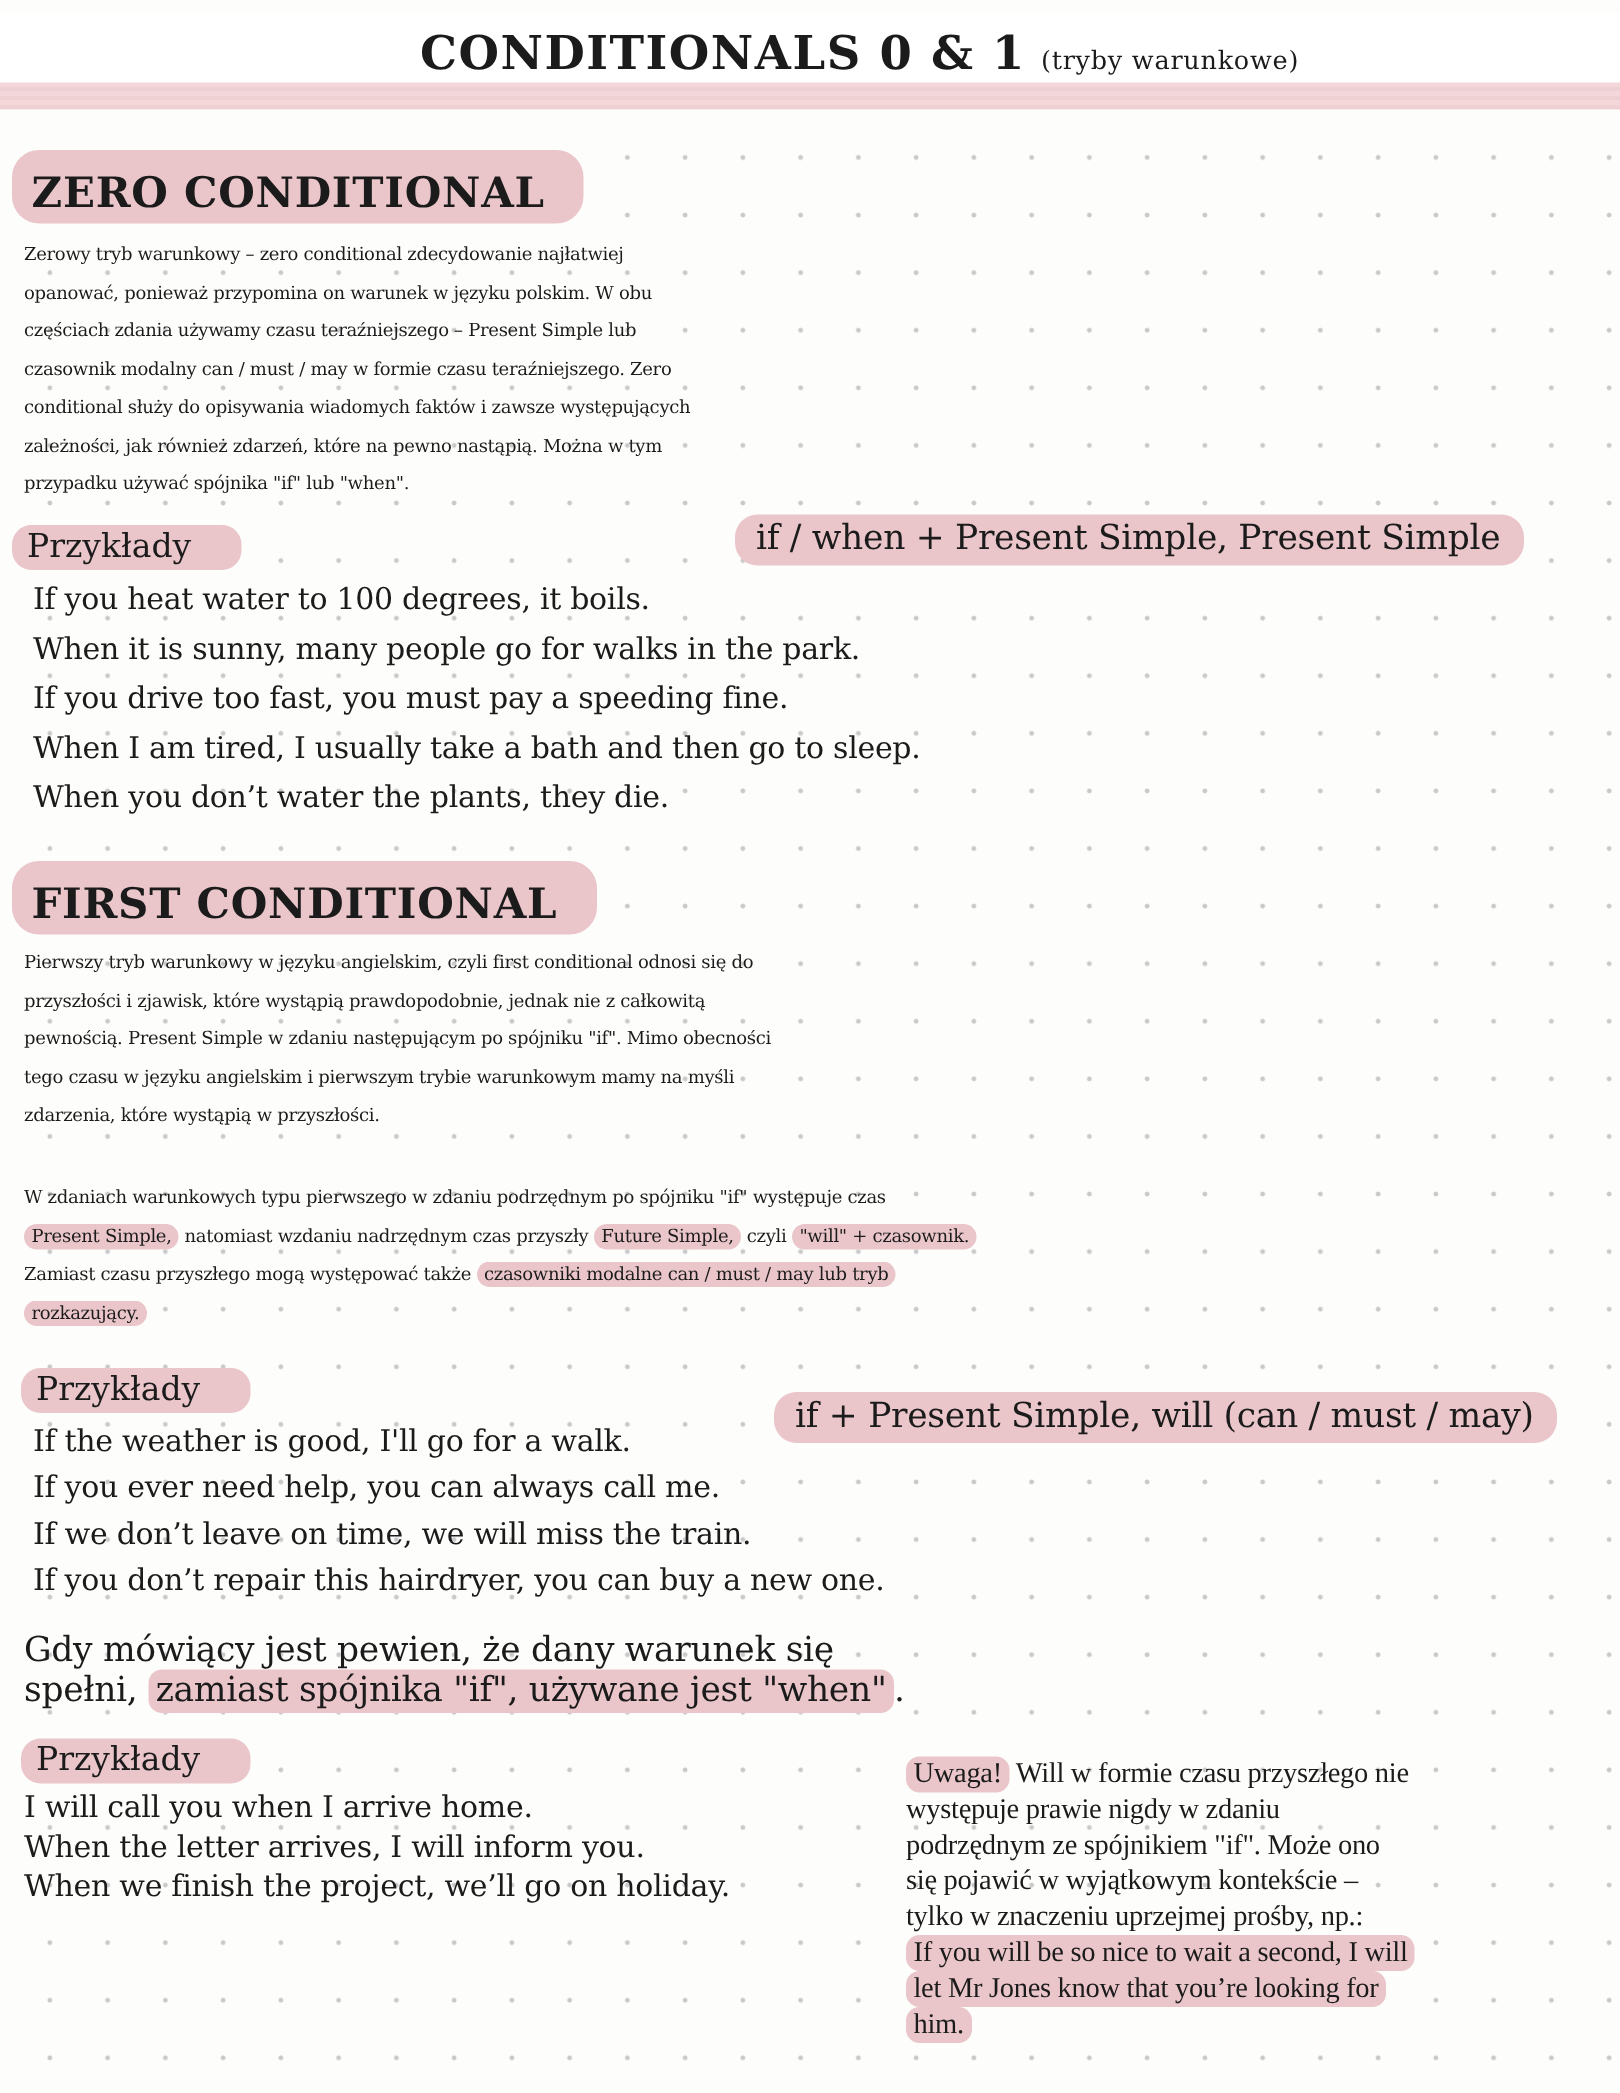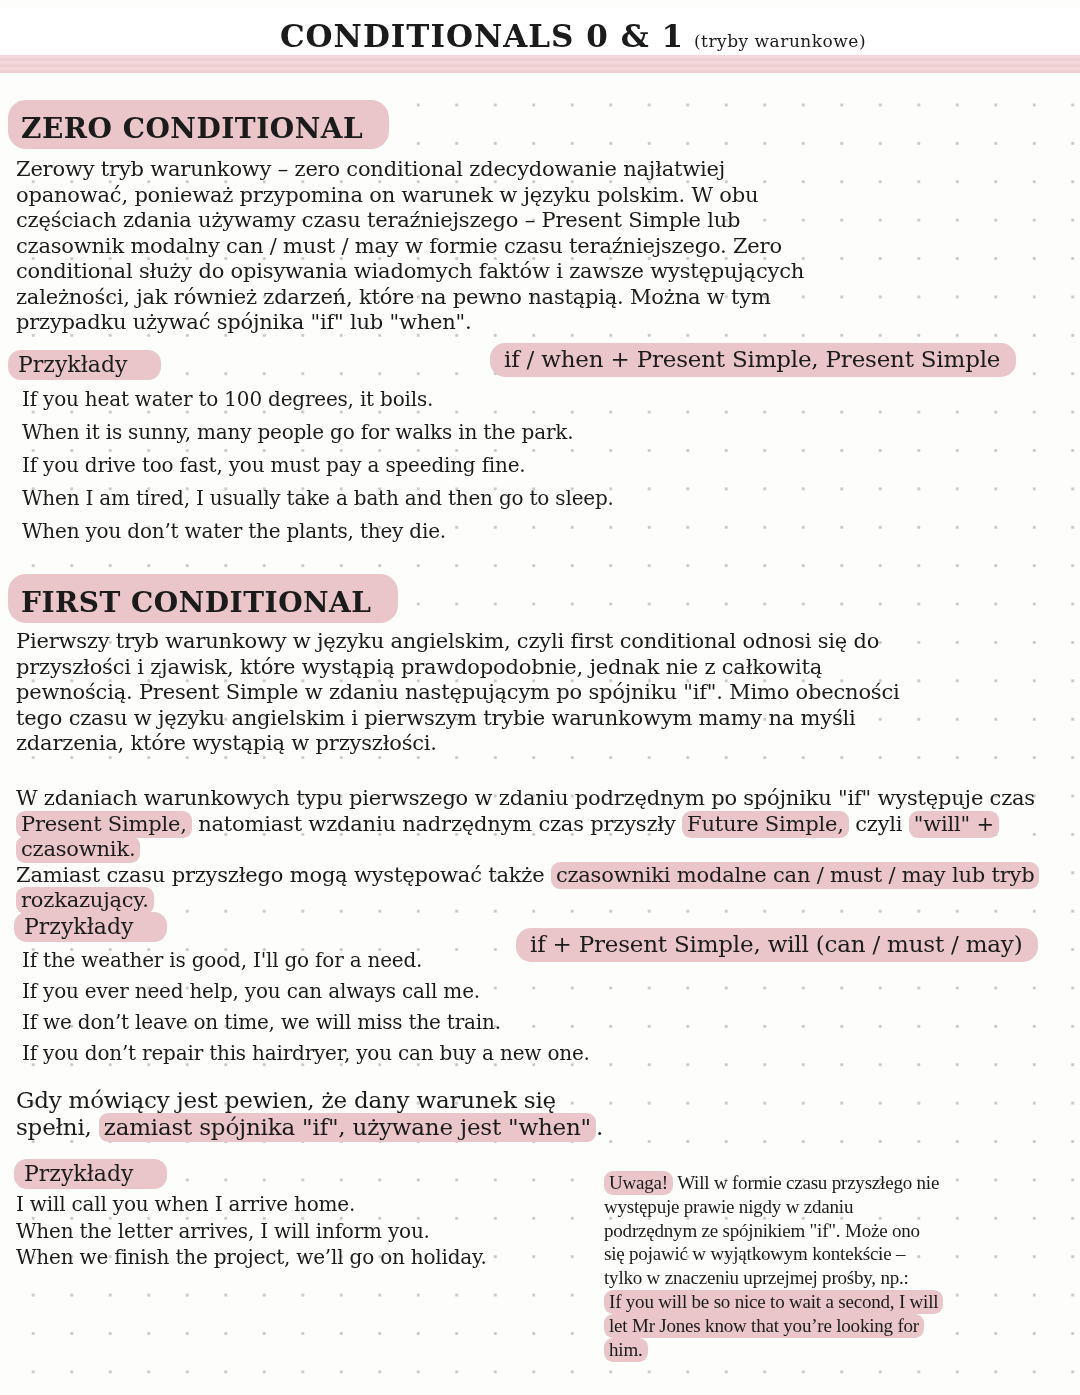--- a/index.html
+++ b/index.html
@@ -33,21 +33,21 @@
     position: absolute; top: 55px; left: 0; width: 1080px; height: 18px;
     background: repeating-linear-gradient(180deg,
       #f3d7da 0px, #f3d7da 3px,
       #eed0d3 3px, #eed0d3 6px);
   }
 
   
   .abs { position: absolute; }
   .para {
     white-space: pre-line;
-    font-size: 21px;
+    font-size: 12px;
     line-height: 25.5px;
     letter-spacing: -0.2px;
   }
   .section-heading {
     font-size: 28px;
     font-weight: bold;
     letter-spacing: 0.5px;
     background: #eac6ca;
     border-radius: 18px;
     padding: 12px 26px 4px 13px;
@@ -163,21 +163,21 @@
 
   <div class="abs" id="first-label">
     <span class="label-pill">Przykłady</span>
   </div>
 
   <div class="abs" id="first-formula">
     <span class="formula-pill">if + Present Simple, will (can / must / may)</span>
   </div>
 
   <div class="abs" id="first-examples">
-    <div class="example-line">If the weather is good, I'll go for a need.</div>
+    <div class="example-line">If the weather is good, I'll go for a walk.</div>
     <div class="example-line">If you ever need help, you can always call me.</div>
     <div class="example-line">If we don’t leave on time, we will miss the train.</div>
     <div class="example-line">If you don’t repair this hairdryer, you can buy a new one.</div>
   </div>
 
   <div class="abs para" id="when-note"><span>Gdy mówiący jest pewien, że dany warunek się
 spełni, </span><span class="hl">zamiast spójnika "if", używane jest "when"</span><span>.</span></div>
 
   <div class="abs" id="label3">
     <span class="label-pill">Przykłady</span>

